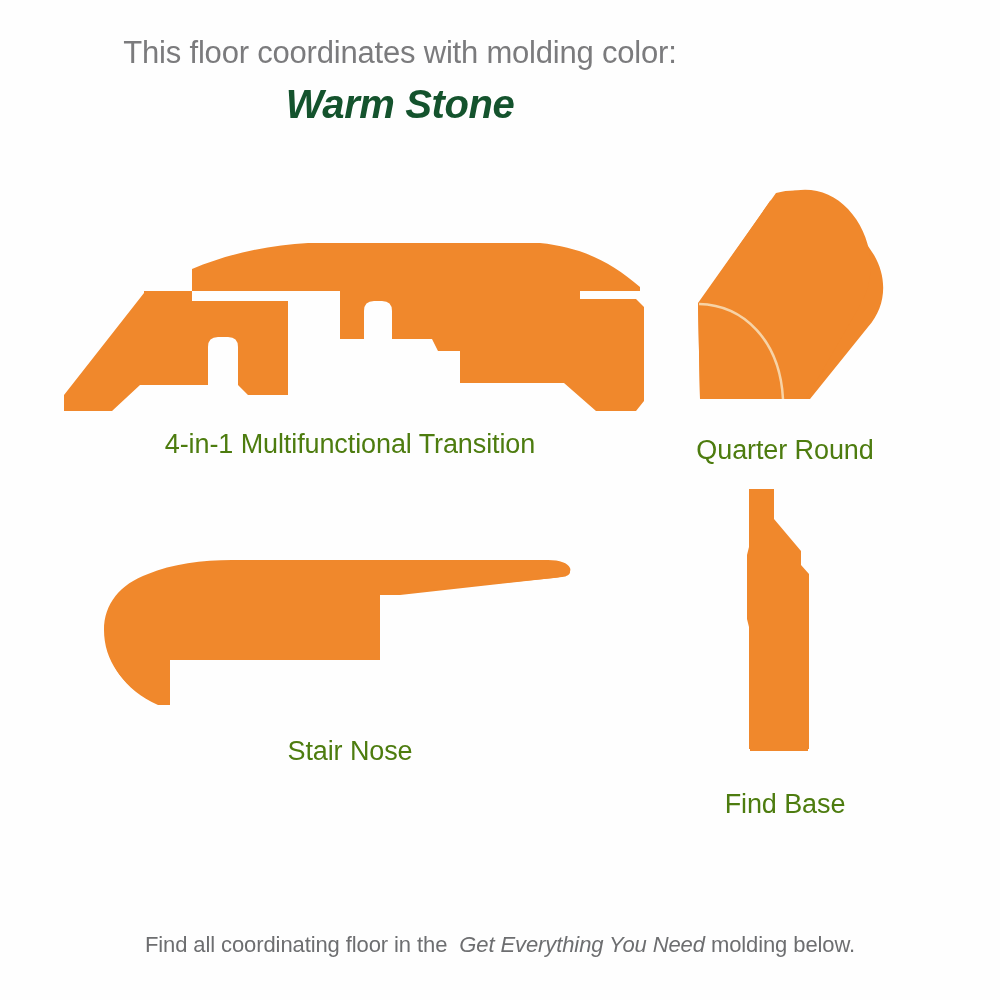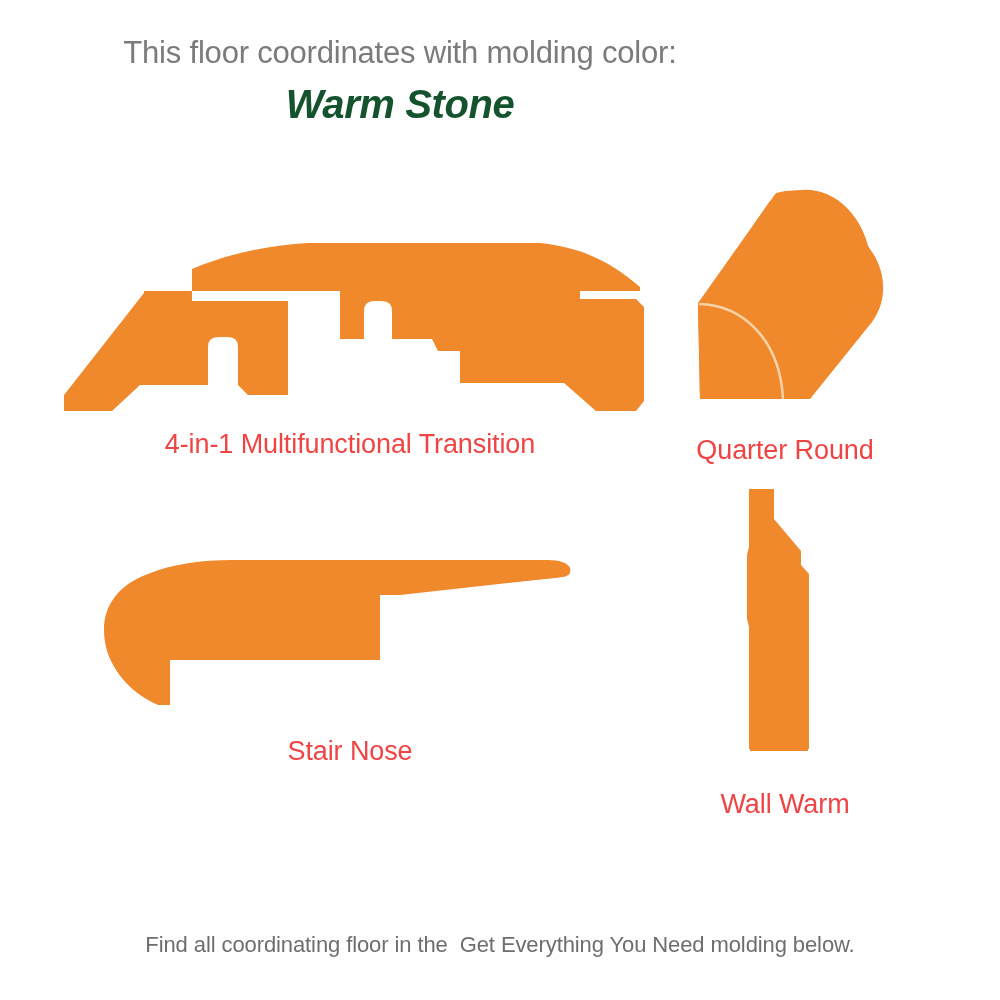--- a/index.html
+++ b/index.html
@@ -63,21 +63,21 @@
   }
   .cell-art {
     position: relative;
     width: 100%;
   }
   .cell-label {
     text-align: center;
     font-family: "Liberation Sans", sans-serif;
     font-size: 27px;
     font-weight: 400;
-    color: #ef4444;
+    color: #4d7c0f;
     letter-spacing: -0.1px;
     white-space: nowrap;
   }
 
   
   .cell-transition { left: 40px;  top: 60px;  width: 620px; }
   .cell-quarter    { left: 620px; top: 0px;   width: 330px; }
   .cell-stairnose  { left: 80px;  top: 375px; width: 540px; }
   .cell-wallbase   { left: 620px; top: 300px; width: 330px; }
 
@@ -95,20 +95,21 @@
     text-align: center;
   }
   .footer-text {
     font-family: "Liberation Sans", sans-serif;
     font-size: 22px;
     font-weight: 400;
     color: #6d6e70;
     letter-spacing: -0.1px;
   }
   .footer-text .em {
+    font-style: italic;
     margin-left: 6px;
   }
 
   svg { display: block; }
 </style>
 </head>
 <body>
 
 <div class="page">
 
@@ -316,21 +317,21 @@
             L 189,274
             L 129,274
             L 129,152
             L 127,144
             L 127,80
             L 129,72
             Z
           "></path>
         </svg>
       </div>
-      <div class="cell-label lbl-wallbase">Wall Warm</div>
+      <div class="cell-label lbl-wallbase">Find Base</div>
     </div>
 
   </div>
 
   <div class="footer">
     <div class="footer-text"><span>Find all coordinating floor in the </span><span class="em">Get Everything You Need</span><span> molding below.</span></div>
   </div>
 
 </div>
 

